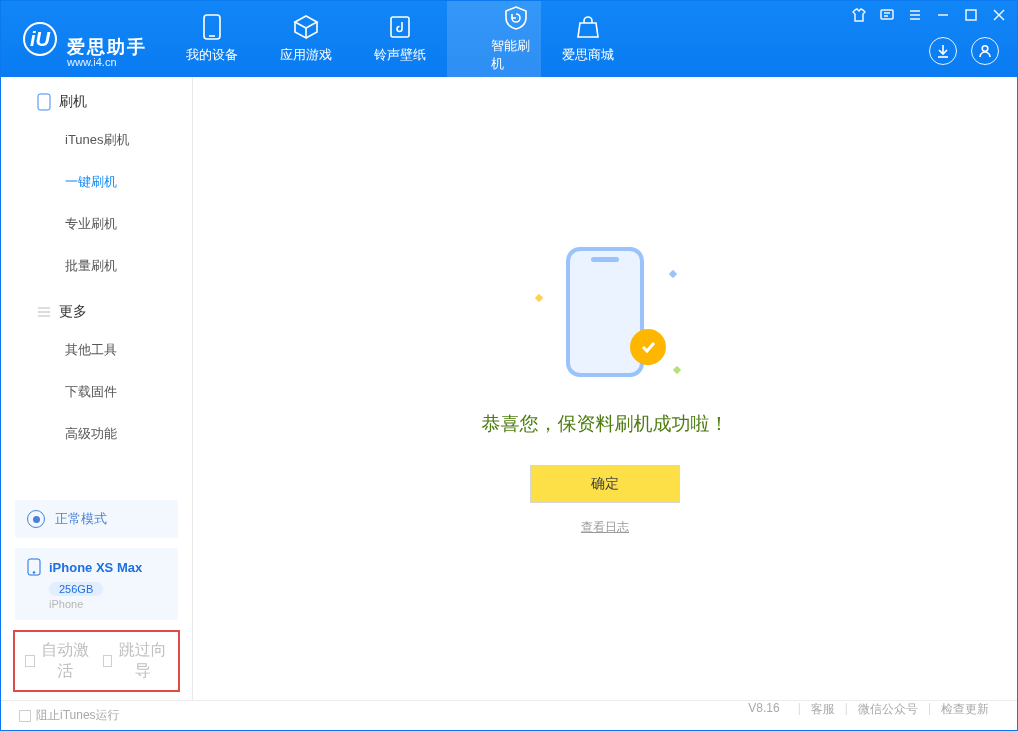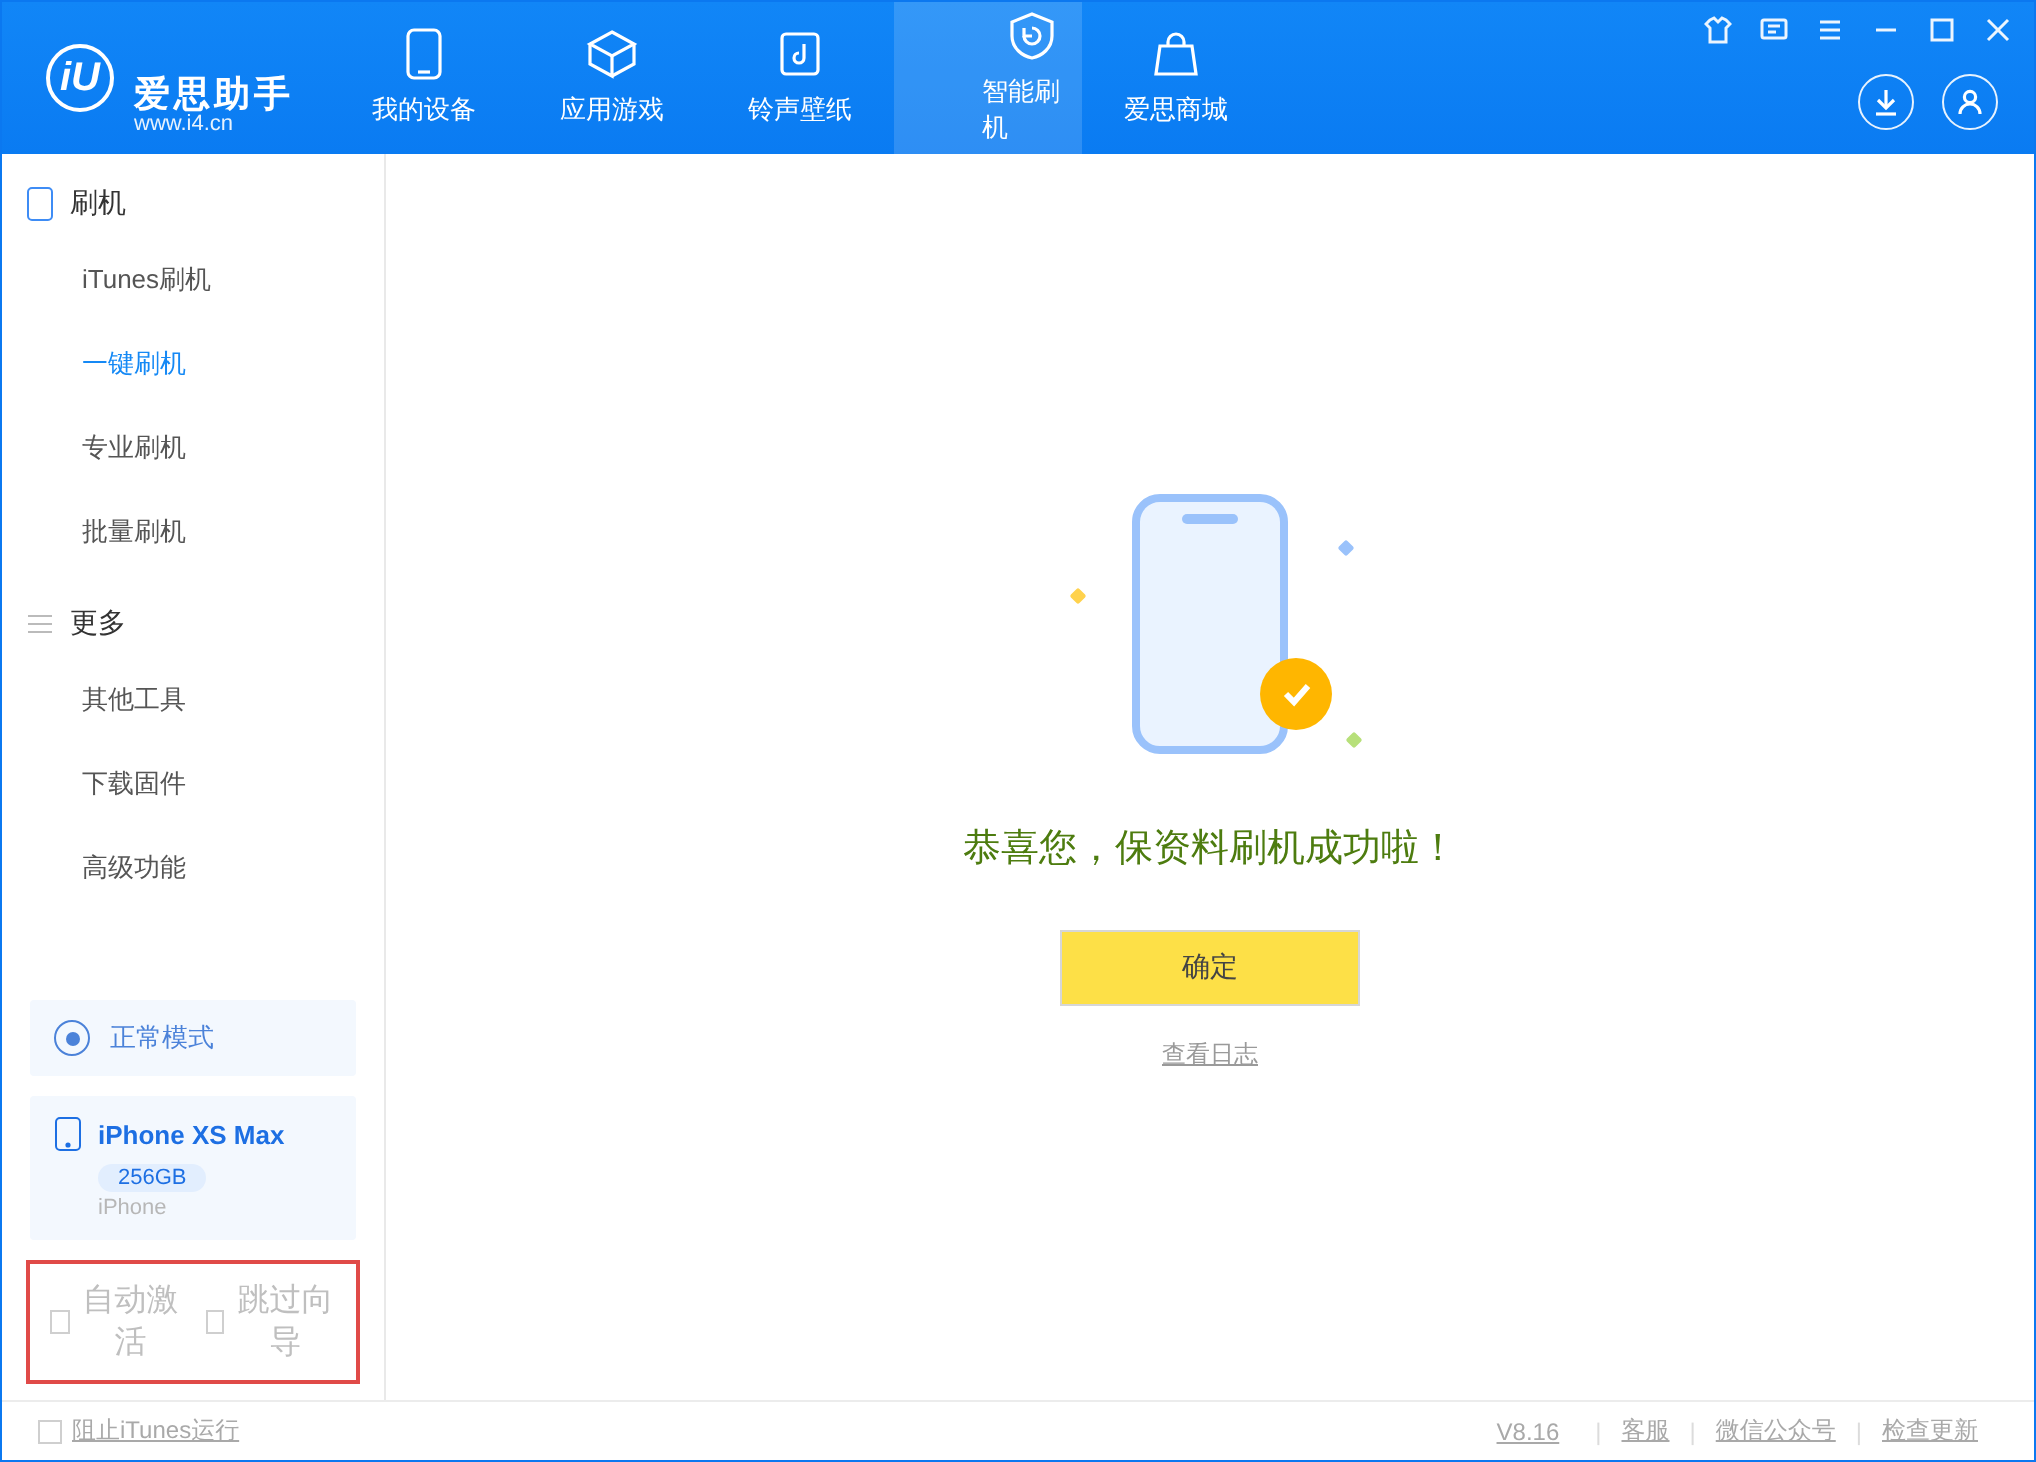--- a/index.html
+++ b/index.html
@@ -18,21 +18,21 @@
 .tab svg { fill: none; stroke: #fff; stroke-width: 1.6; }
 .winctrl { position: absolute; top: 6px; right: 10px; display: flex; gap: 12px; }
 .winctrl .wc { width: 16px; height: 16px; display: flex; align-items: center; justify-content: center; cursor: pointer; opacity: .92; }
 .winctrl svg { stroke: #fff; fill: none; stroke-width: 1.5; }
 .headicons { position: absolute; right: 18px; bottom: 12px; display: flex; gap: 14px; }
 .headicons .hi { width: 28px; height: 28px; border: 1.5px solid rgba(255,255,255,.9); border-radius: 50%; display: flex; align-items: center; justify-content: center; cursor: pointer; }
 .headicons svg { stroke: #fff; fill: none; stroke-width: 1.6; }
 
 .body { flex: 1; display: flex; min-height: 0; }
 .sidebar { width: 192px; border-right: 1px solid #e9e9e9; display: flex; flex-direction: column; font-size: 13px; color: #555; }
-.side-group { padding: 16px 0 0 12px; }
+.side-group { padding: 16px 0 0 36px; }
 .side-hdr { display: flex; align-items: center; gap: 8px; font-size: 14px; color: #333; margin-bottom: 8px; }
 .side-hdr svg { stroke: #3e8cf5; fill: none; }
 .side-item { padding: 12px 0 12px 28px; cursor: pointer; color: #555; }
 .side-item.active { color: #1589f5; }
 .side-flex { flex: 1; }
 .mode-card, .device-card { margin: 0 14px 10px 14px; background: #f3f8fe; border-radius: 2px; padding: 10px 12px; }
 .mode-card { display: flex; align-items: flex-end; gap: 10px; color: #4b82d9; font-size: 13px; }
 .mode-card .mc-ic { width: 18px; height: 18px; border: 1.5px solid #4b82d9; border-radius: 50%; display: flex; align-items: center; justify-content: center; }
 .mode-card .mc-ic span { width: 7px; height: 7px; background: #4b82d9; border-radius: 50%; }
 .device-card .dev-hdr { display: flex; align-items: center; gap: 8px; color: #1d6fe3; font-weight: 600; font-size: 13px; }
@@ -50,21 +50,21 @@
 .badge { position: absolute; right: 14px; bottom: 26px; width: 36px; height: 36px; background: #ffb600; border-radius: 50%; display: flex; align-items: center; justify-content: center; }
 .badge svg { stroke: #fff; stroke-width: 3; fill: none; }
 .spk { position: absolute; width: 6px; height: 6px; background: #ffd24d; border-radius: 1px; transform: rotate(45deg); }
 .spk.s1 { left: 6px; top: 54px; }
 .spk.s2 { right: 4px; top: 30px; background:#9ac2fb;}
 .spk.s3 { right: 0px; bottom: 18px; background:#b7e07a; }
 .success-text { font-size: 19px; color: #4d7c0f; font-weight: 500; margin-bottom: 28px; }
 .ok-btn { width: 150px; height: 38px; border: 1px solid #d6d6d6; background: #fde047; font-size: 14px; color: #444; cursor: pointer; margin-bottom: 16px; }
 .loglink { font-size: 12px; color: #9a9a9a; text-decoration: underline; cursor: pointer; }
 
-.footer { height: 30px; border-top: 1px solid #ececec; display: flex; align-items: center; font-size: 12px; color: #a9a9a9; padding: 0 18px; text-decoration: underline; }
+.footer { height: 30px; border-top: 1px solid #ececec; display: flex; font-size: 12px; color: #a9a9a9; padding: 0 18px; }
 .footer .chk { color: #a9a9a9; }
 .footer-spacer { flex: 1; }
 .footer .ver { margin-right: 18px; }
 .footer .flink { color: #a9a9a9; cursor: pointer; padding: 0 10px; }
 .footer .sep { color: #dcdcdc; }
 </style>
 </head>
 <body>
 
 <div class="window">

